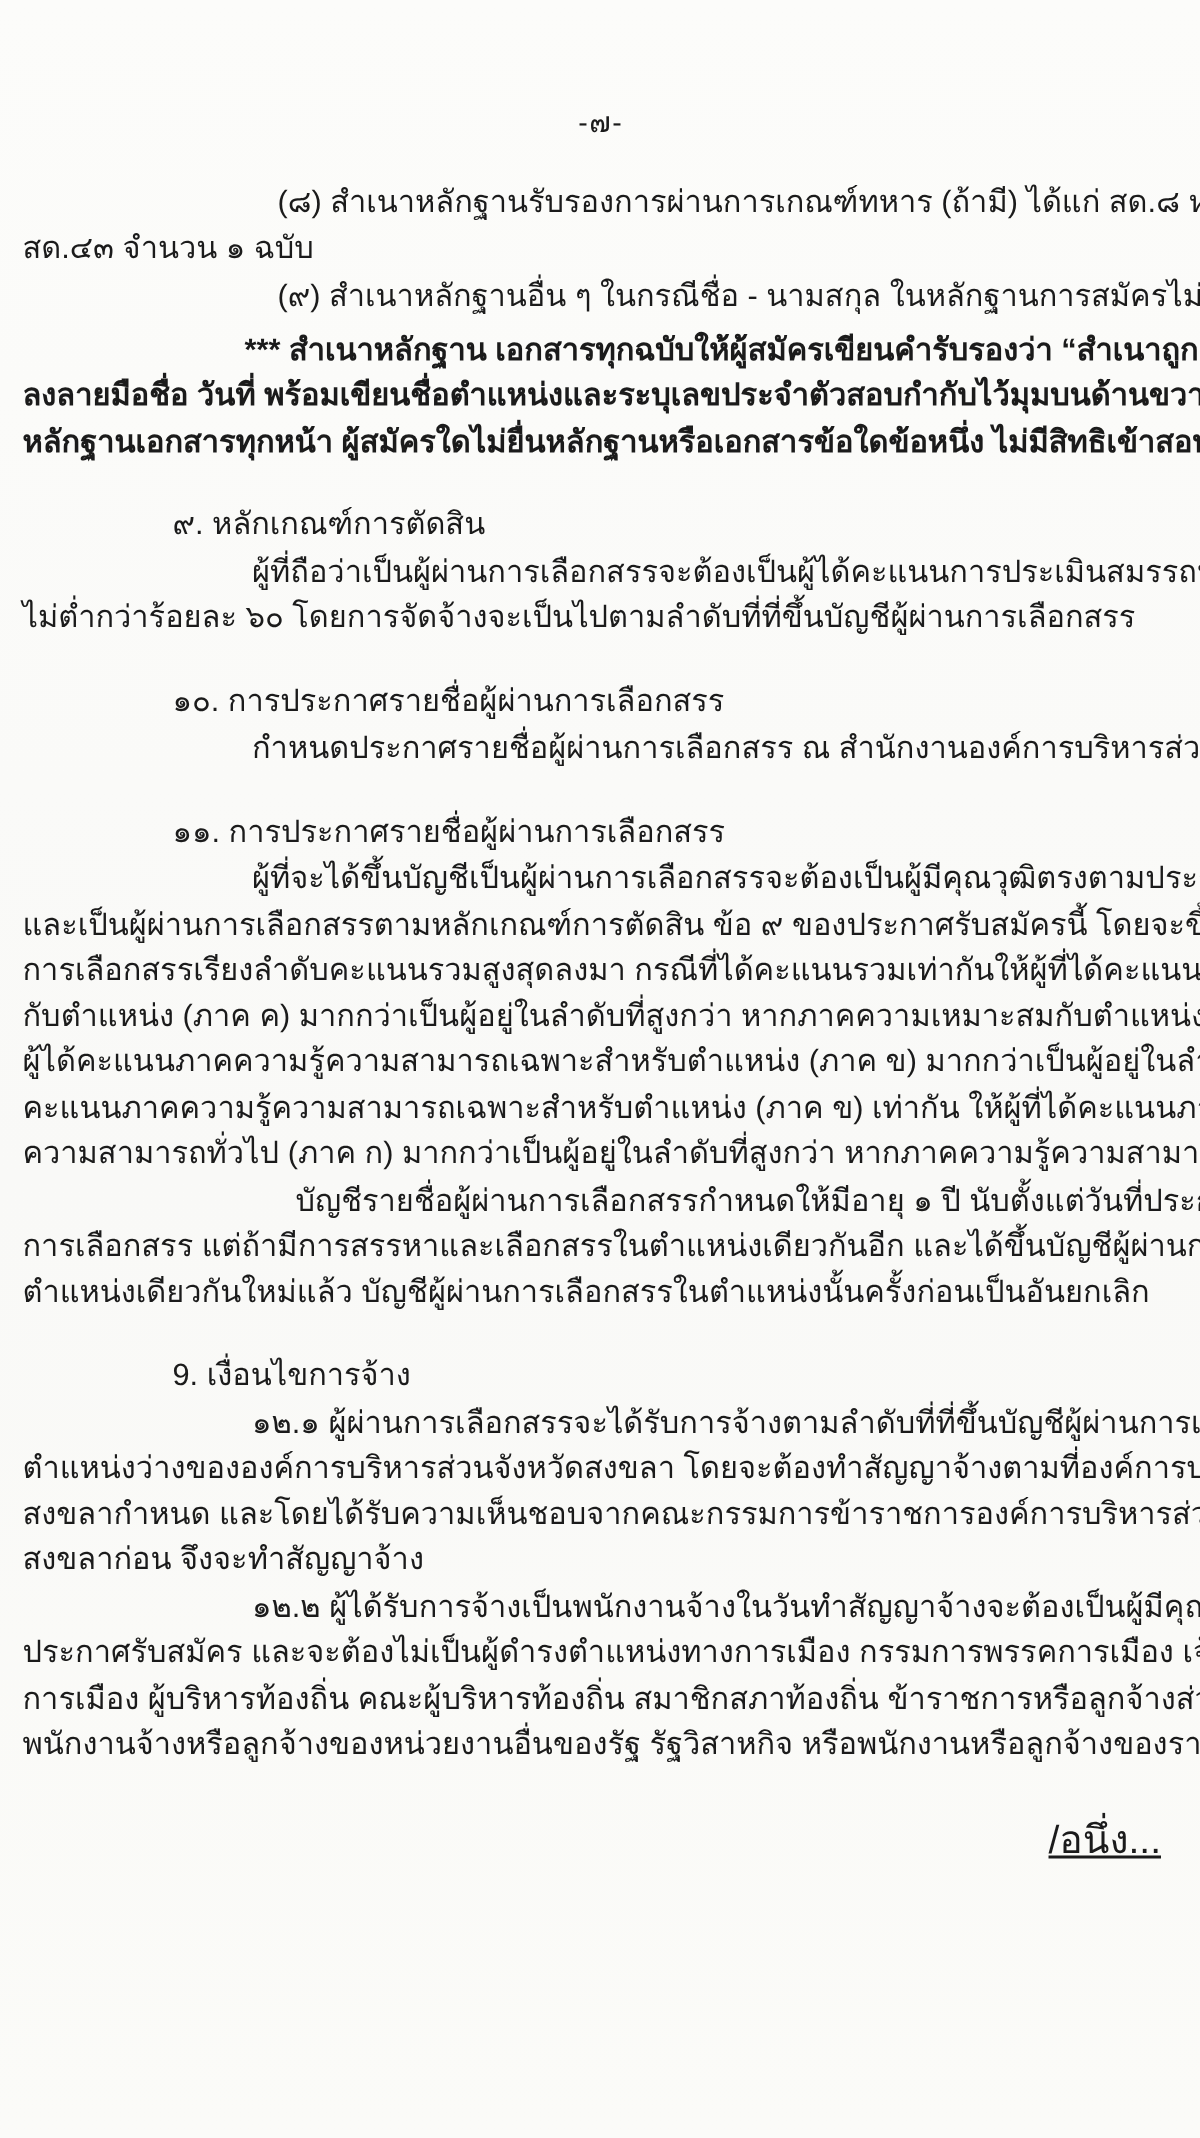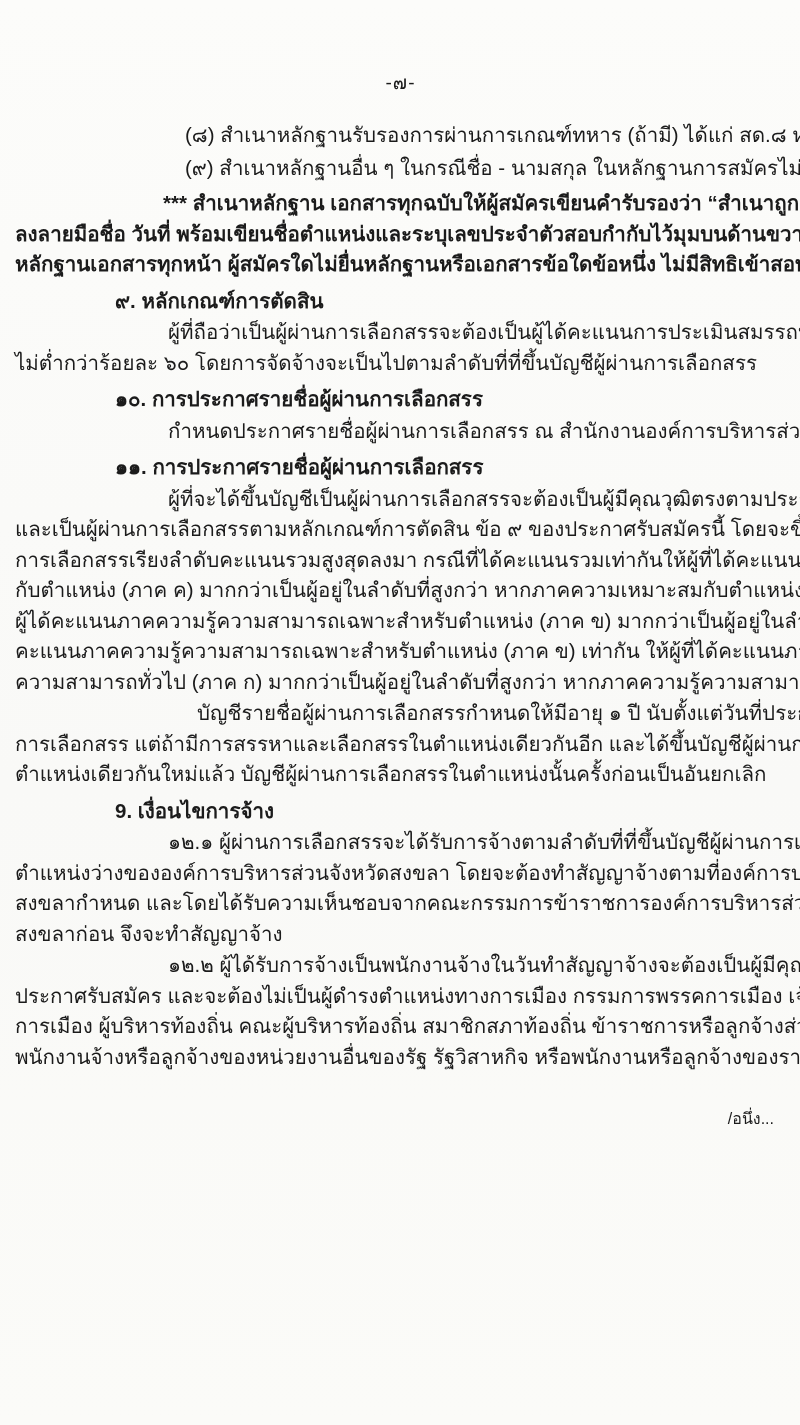--- a/index.html
+++ b/index.html
@@ -36,43 +36,45 @@
   
   .block-item  .line:first-child { padding-left: 170px; }
   .block-note  .line:first-child { padding-left: 148px; }
   .block-para  .line:first-child { padding-left: 153px; }
   .block-deep  .line:first-child { padding-left: 182px; }
   .block-note  { font-weight: bold; margin-top: 5px; }
   .block-item  { margin-top: 2px; }
   .block-para  { margin-top: 1px; }
   .block-deep  { margin-top: 1px; }
   .block-heading {
-    font-weight: bold;
-    margin-top: 6px;
+    font-weight: normal;
+    margin-top: 25px;
     padding-left: 100px;
     font-size: 20.5px;
     line-height: 31px;
   }
   .footer-note {
     margin-top: 32px;
     text-align: right;
     padding-right: 12px;
-    font-size: 16px;
+    font-size: 26px;
     line-height: 30px;
+    text-decoration: underline;
   }
 </style>
 </head>
 <body>
 
 <div class="page">
   <div class="pagenum">-๗-</div>
 
   <div id="doc-blocks">
       <div class="block-item">
         <div class="line">(๘) สำเนาหลักฐานรับรองการผ่านการเกณฑ์ทหาร (ถ้ามี) ได้แก่ สด.๘ หรือ สด.๙ หรือ</div>
+        <div class="line">สด.๔๓ จำนวน ๑ ฉบับ</div>
       </div>
       <div class="block-item">
         <div class="line">(๙) สำเนาหลักฐานอื่น ๆ ในกรณีชื่อ - นามสกุล ในหลักฐานการสมัครไม่ตรงกัน เช่น</div>
       </div>
       <div class="block-note">
         <div class="line">*** สำเนาหลักฐาน เอกสารทุกฉบับให้ผู้สมัครเขียนคำรับรองว่า “สำเนาถูกต้อง”</div>
         <div class="line">ลงลายมือชื่อ วันที่ พร้อมเขียนชื่อตำแหน่งและระบุเลขประจำตัวสอบกำกับไว้มุมบนด้านขวาของสำเนา</div>
         <div class="line">หลักฐานเอกสารทุกหน้า ผู้สมัครใดไม่ยื่นหลักฐานหรือเอกสารข้อใดข้อหนึ่ง ไม่มีสิทธิเข้าสอบ ***</div>
       </div>
       <div class="block-heading">

